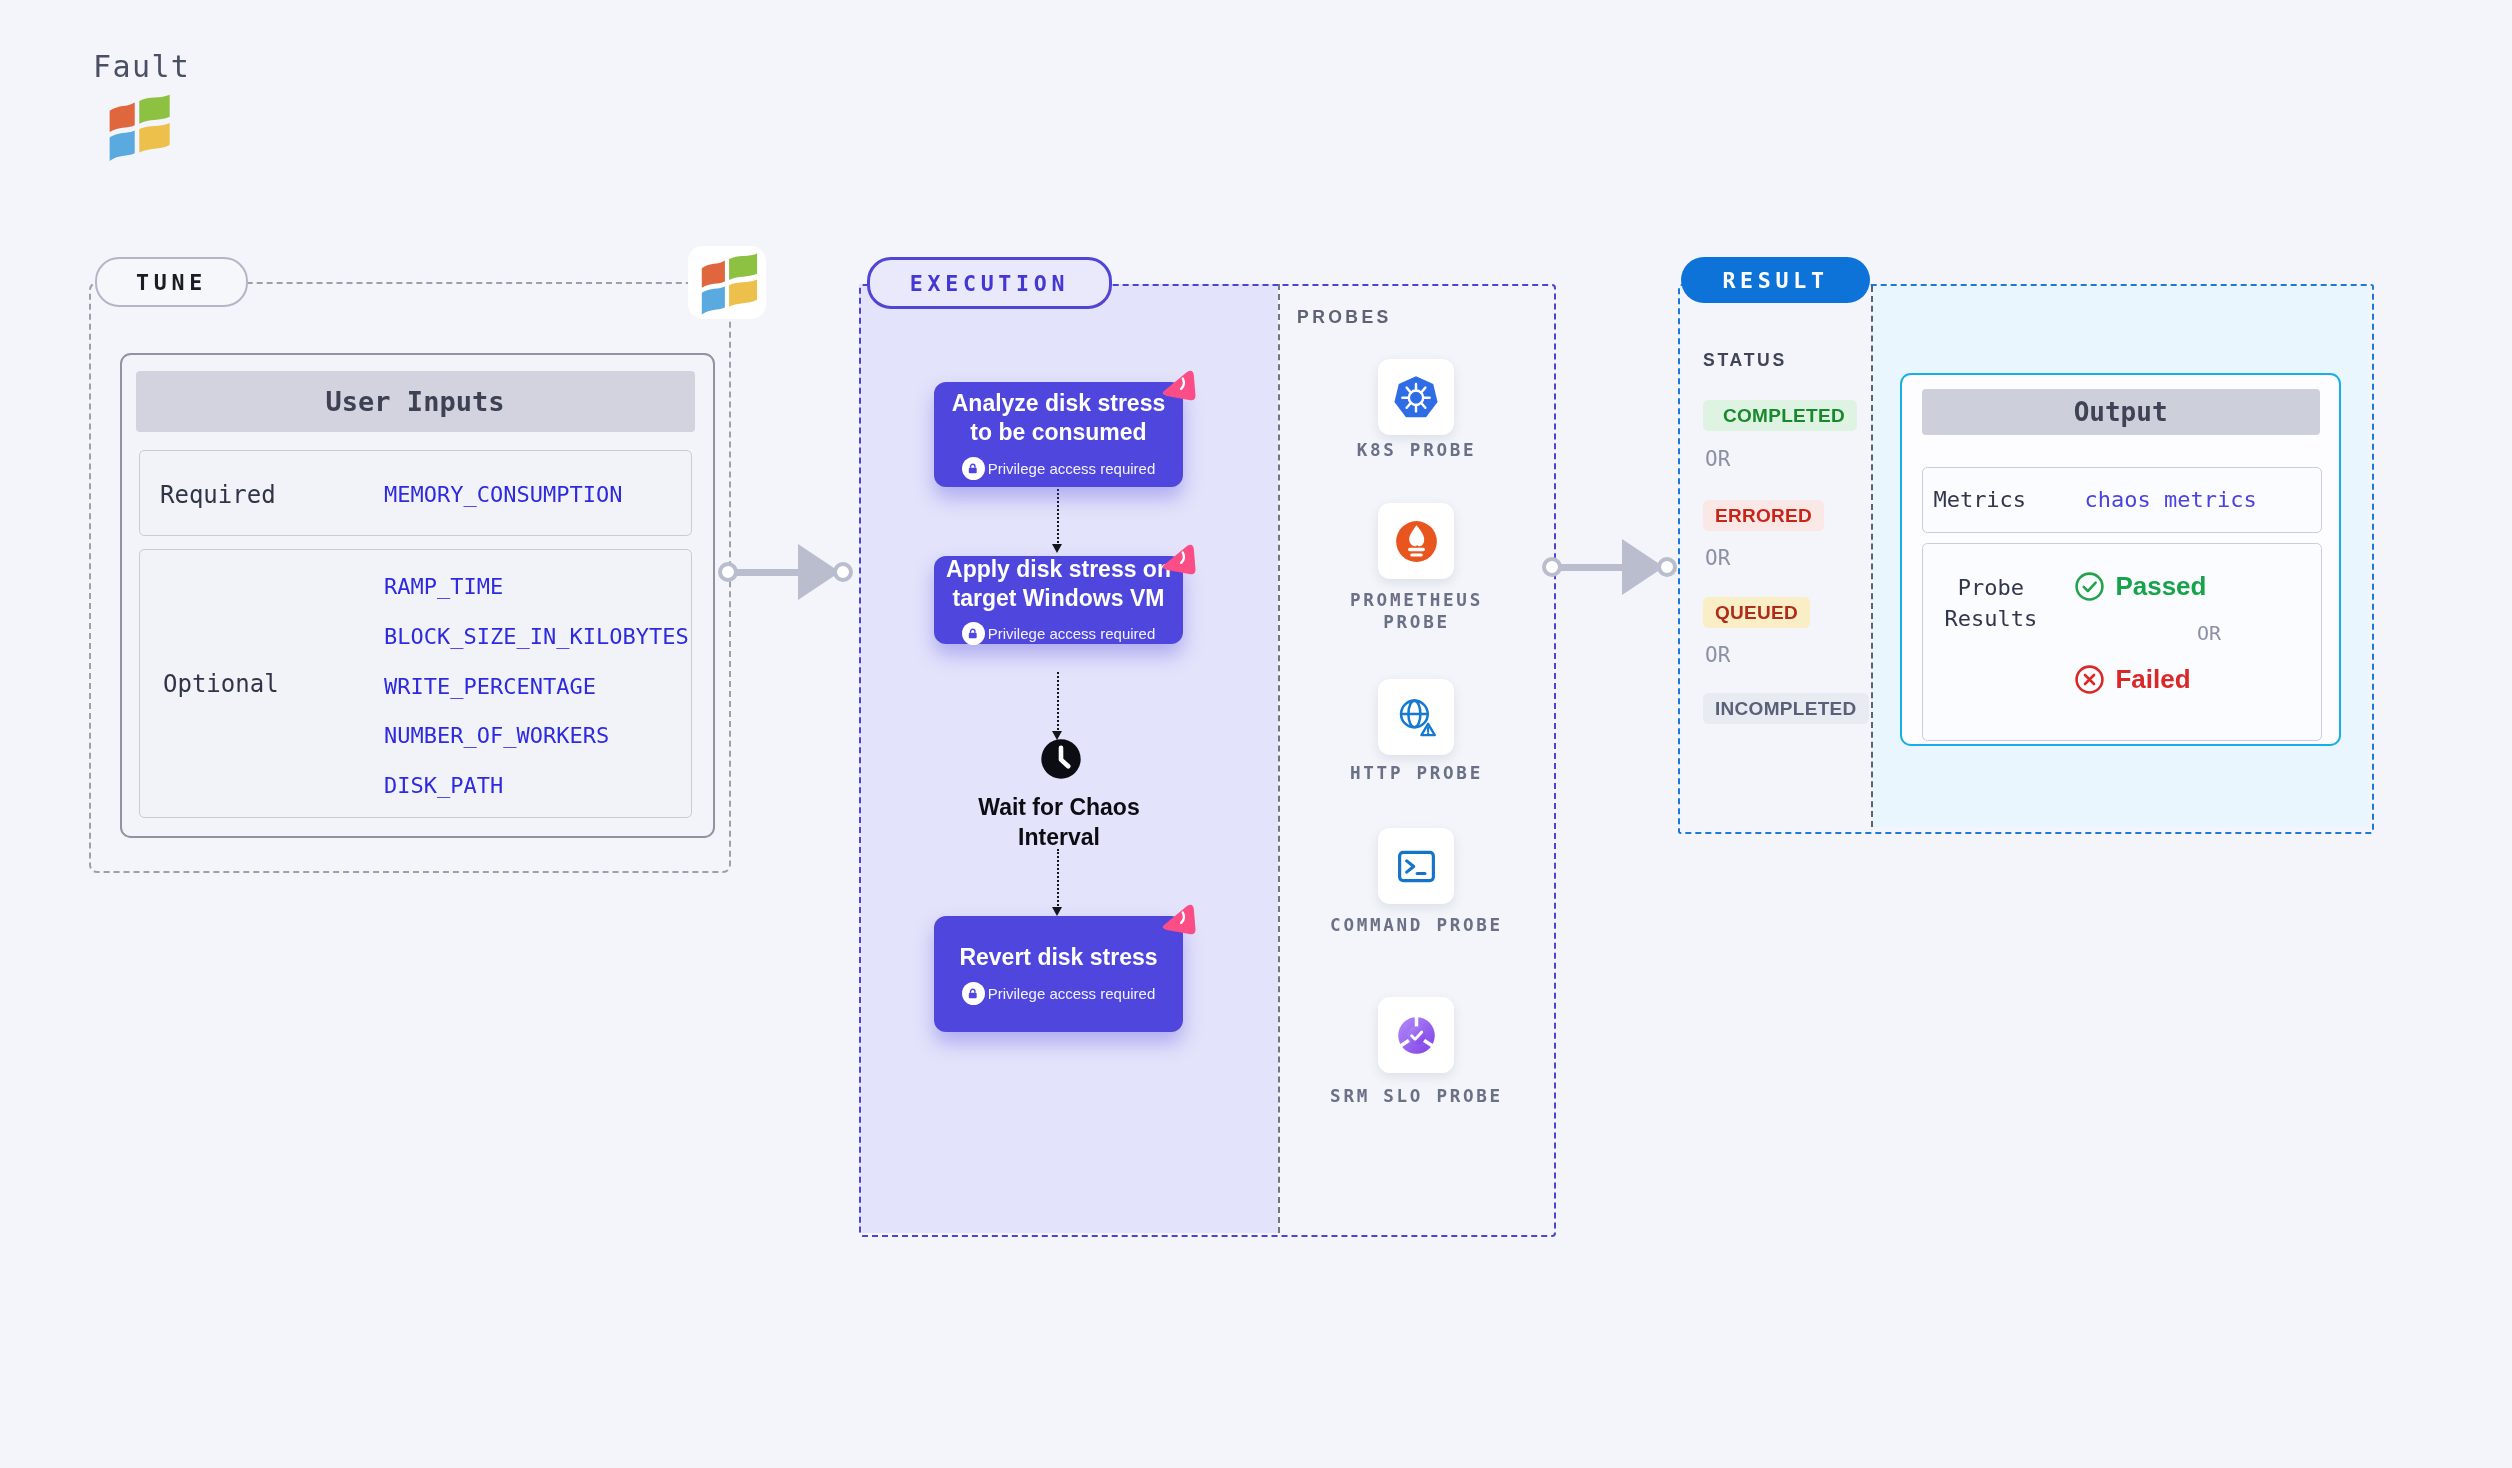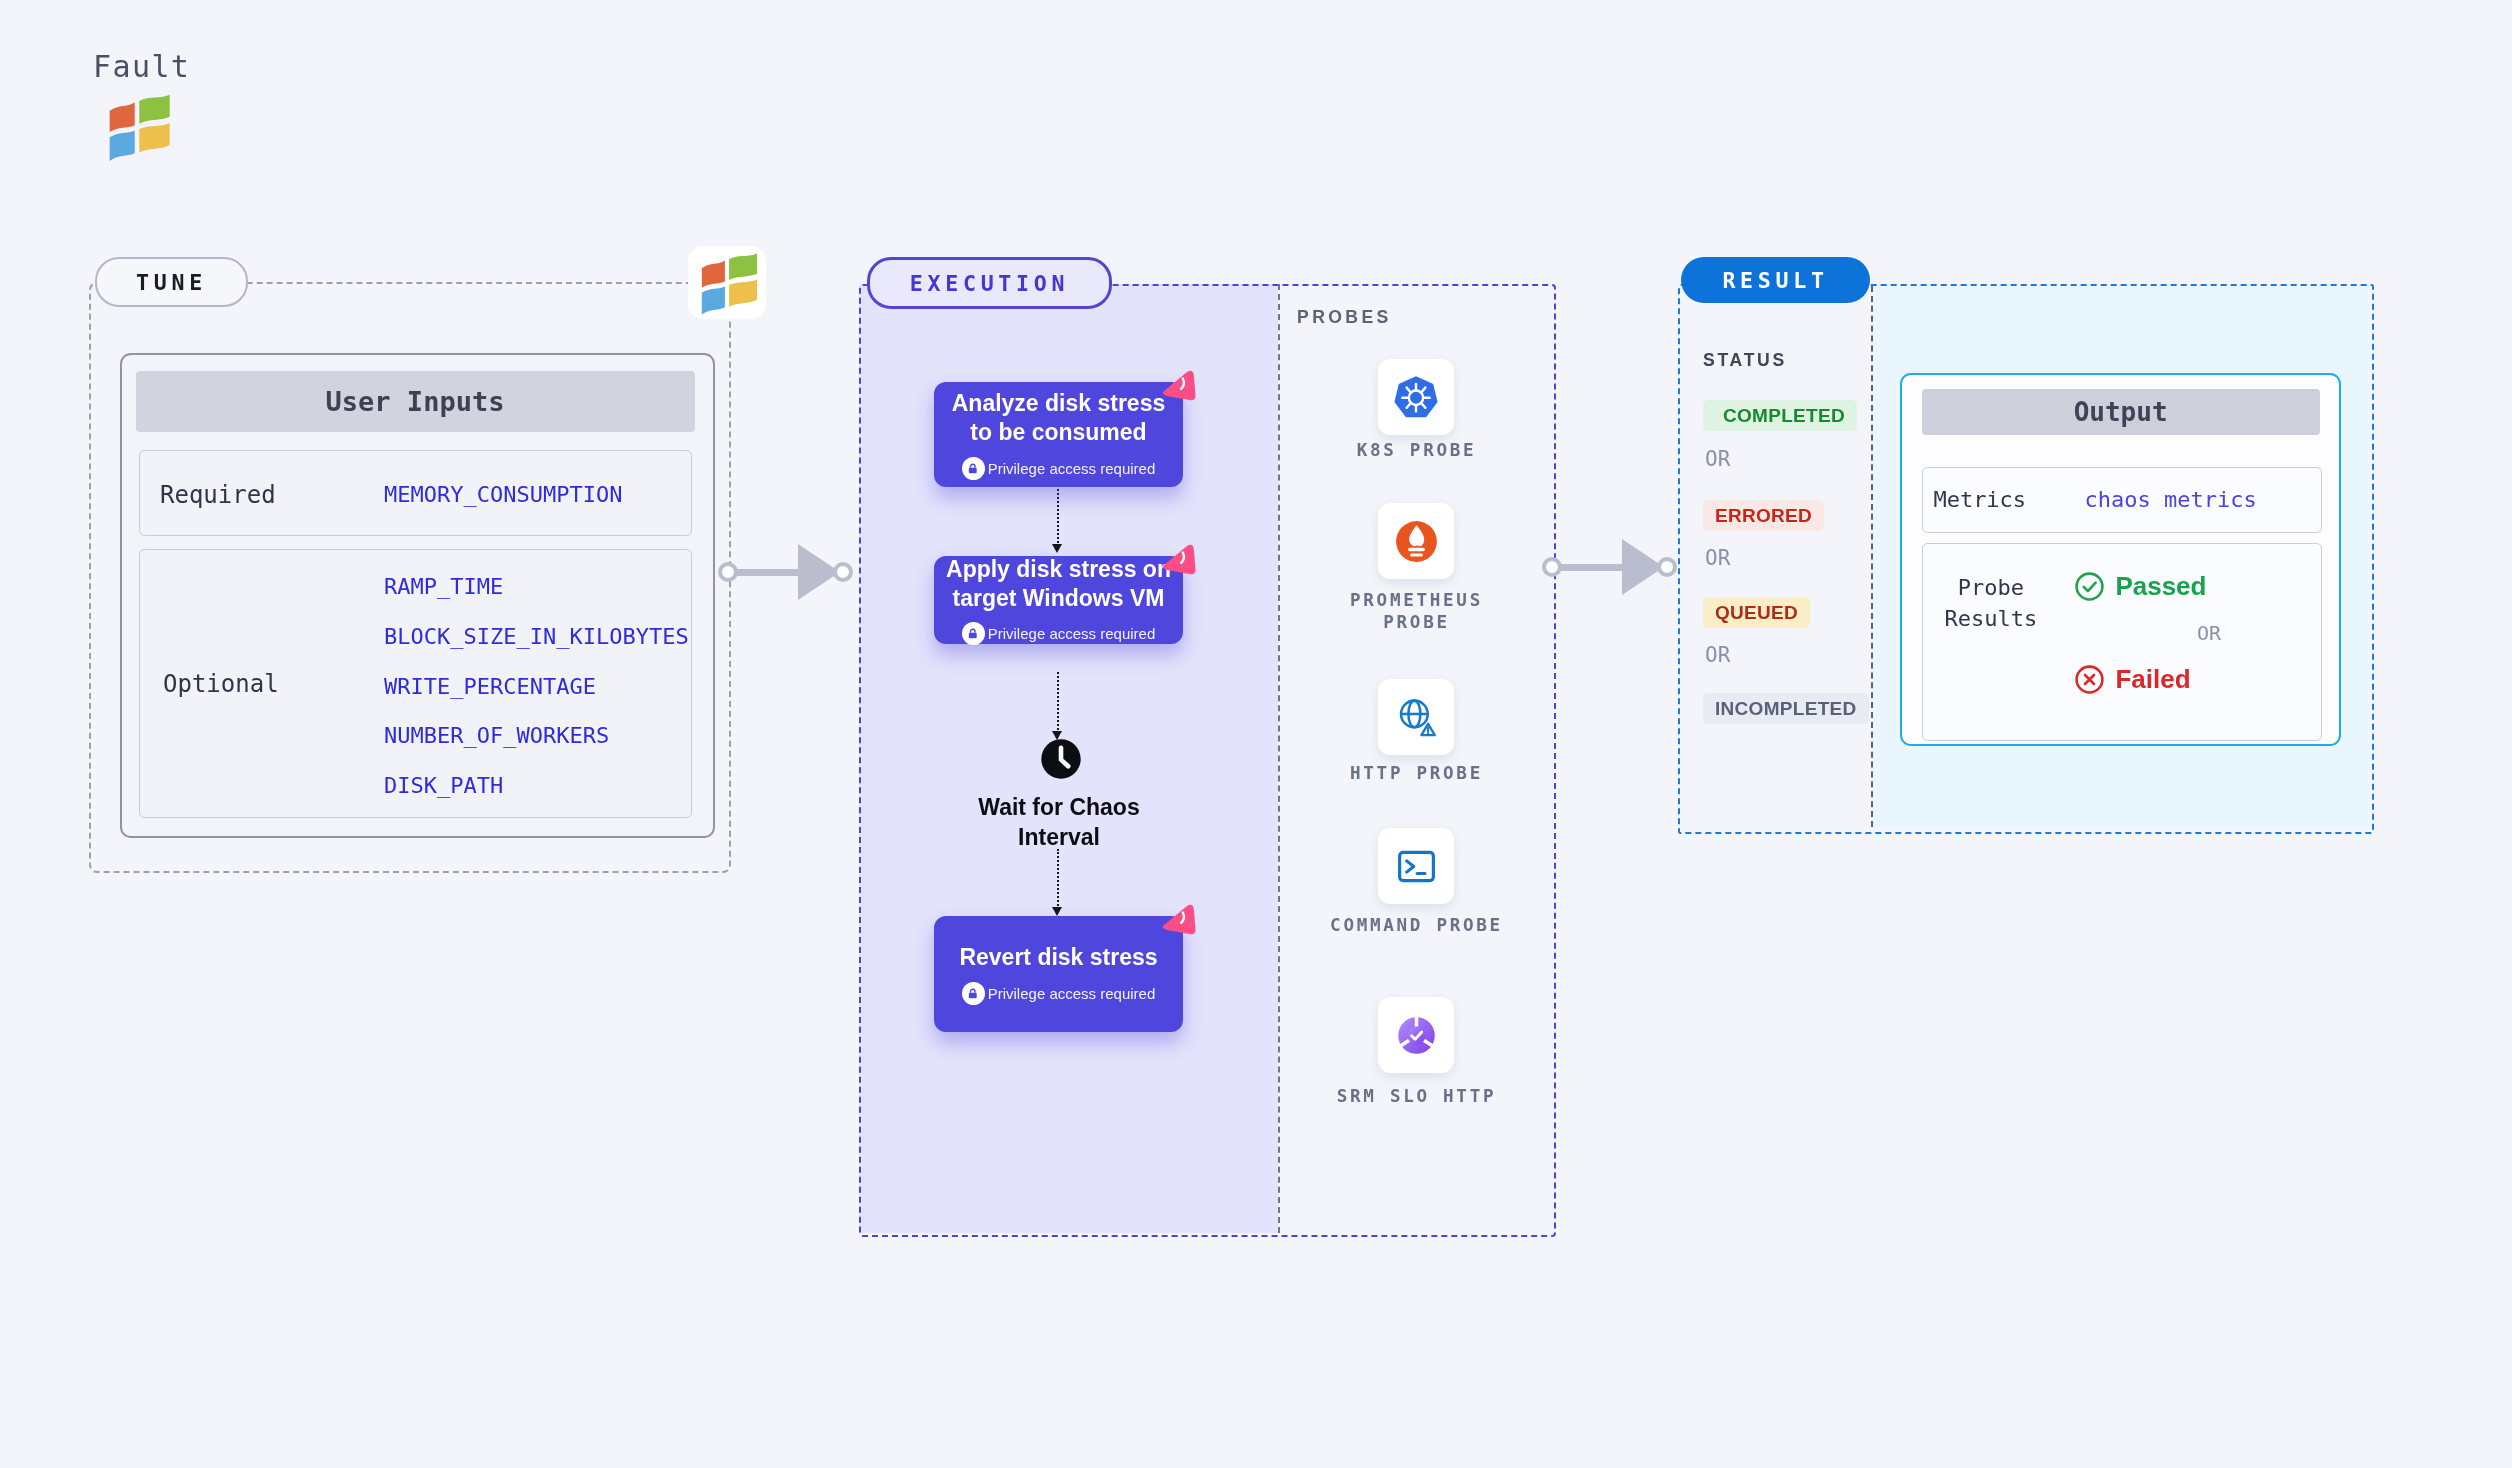--- a/index.html
+++ b/index.html
@@ -282,21 +282,21 @@
       <circle cx="32" cy="32" r="26" fill="url(#srmg)"></circle>
       <g stroke="#fff" stroke-width="5">
         <line x1="32" y1="32" x2="32" y2="5"></line>
         <line x1="32" y1="32" x2="9" y2="47"></line>
         <line x1="32" y1="32" x2="55" y2="47"></line>
       </g>
       <circle cx="32" cy="32" r="13" fill="url(#srmg)"></circle>
       <path d="M25 32.5l5 5 9.5-10.5" stroke="#fff" stroke-width="4" fill="none" stroke-linecap="round" stroke-linejoin="round"></path>
     </svg>
   </div>
-  <div class="abs probe-name pn5 mono">SRM SLO HTTP</div>
+  <div class="abs probe-name pn5 mono">SRM SLO PROBE</div>
 
   <div class="abs connector c2">
     <div class="c-line"></div>
       <div class="c-head"></div>
       <div class="c-dot l"></div>
       <div class="c-dot r"></div>
   </div>
 
   <div class="abs result-cyan"></div>
   <div class="abs result-box"></div>

